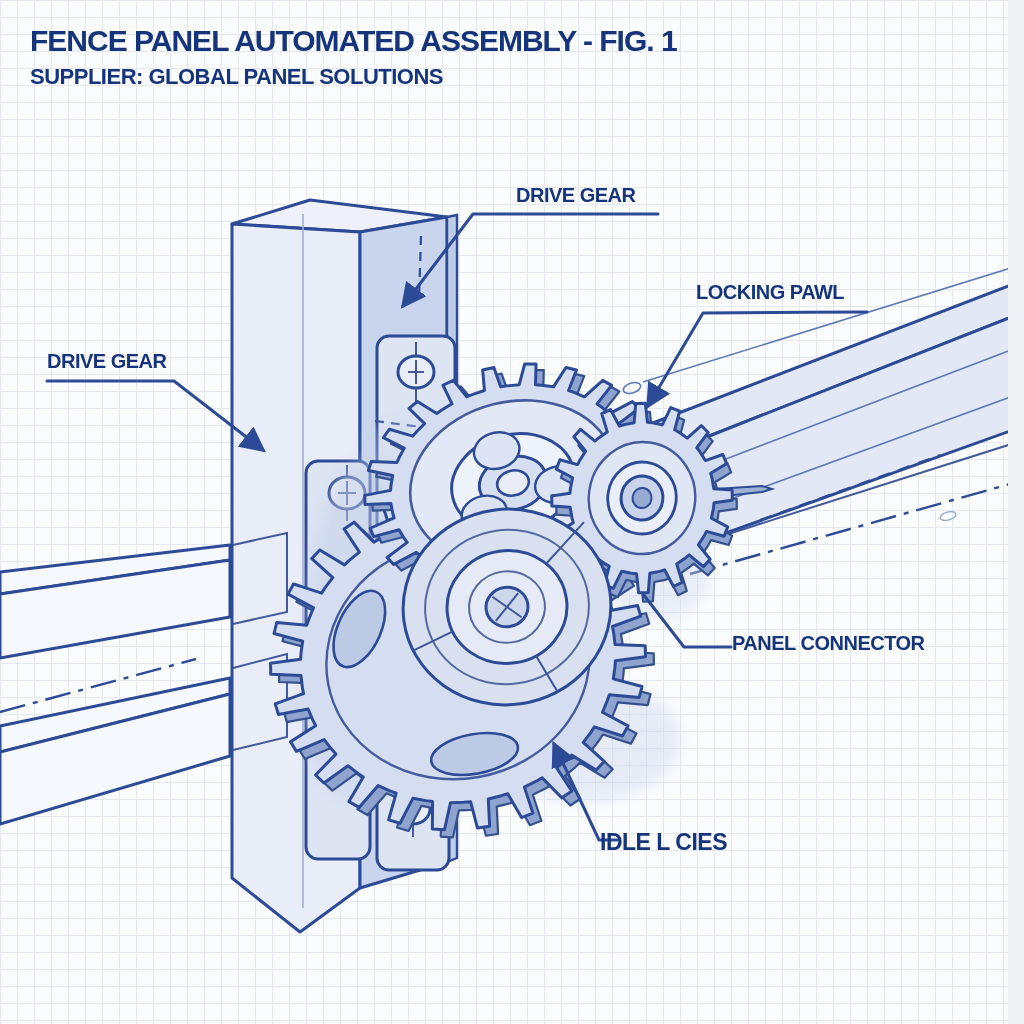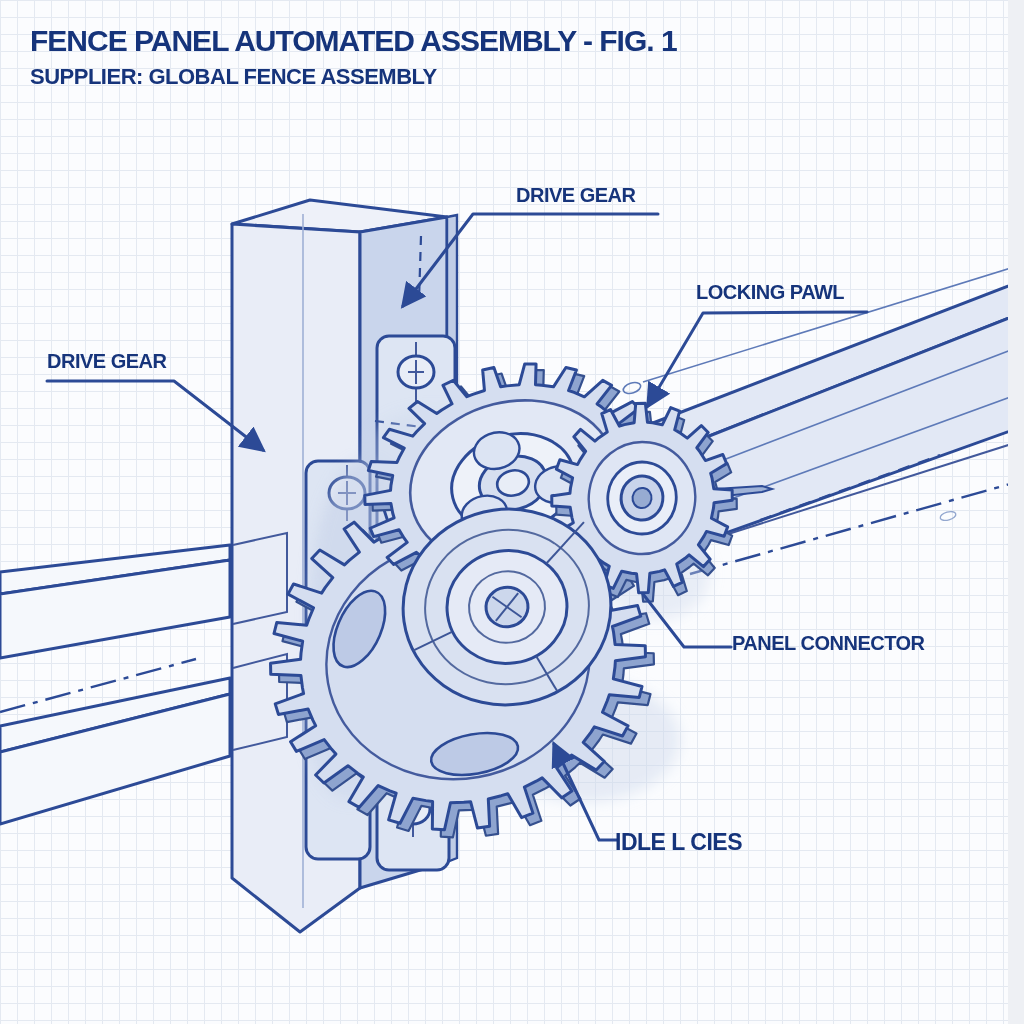--- a/index.html
+++ b/index.html
@@ -194,21 +194,21 @@
       <path class="leader" d="M658,214 L473,214 L403,306" marker-end="url(#arr)"></path>
       <path class="leader" d="M47,381 L174,381 L263,450" marker-end="url(#arr)"></path>
       <path class="leader" d="M867,312 L703,313 L648,406" marker-end="url(#arr)"></path>
       <path class="leader" d="M731,647 L684,647 L643,594"></path>
       <path class="leader" d="M617,840 L599,840 L554,744" marker-end="url(#arr)"></path>
     </g>
   </svg>
 
   <div class="hdr">
     <div class="t">FENCE PANEL AUTOMATED ASSEMBLY - FIG. 1</div>
-    <div class="s">SUPPLIER: GLOBAL FENCE ASSEMBLY</div>
+    <div class="s">SUPPLIER: GLOBAL PANEL SOLUTIONS</div>
   </div>
 
   <div class="lbl" id="lbl-drive-top" style="left:516px;top:184px;">DRIVE GEAR</div>
   <div class="lbl" id="lbl-drive-left" style="left:47px;top:350px;">DRIVE GEAR</div>
   <div class="lbl" id="lbl-connector" style="left:732px;top:632px;">PANEL CONNECTOR</div>
   <div class="lbl" id="lbl-pawl" style="left:696px;top:281px;">LOCKING PAWL</div>
-  <div class="lbl" id="lbl-idler" style="left:615px;top:829px;">IDLE L CIES</div>
+  <div class="lbl" id="lbl-idler" style="left:600px;top:829px;">IDLE L CIES</div>
 </div>
 
 </body></html>

